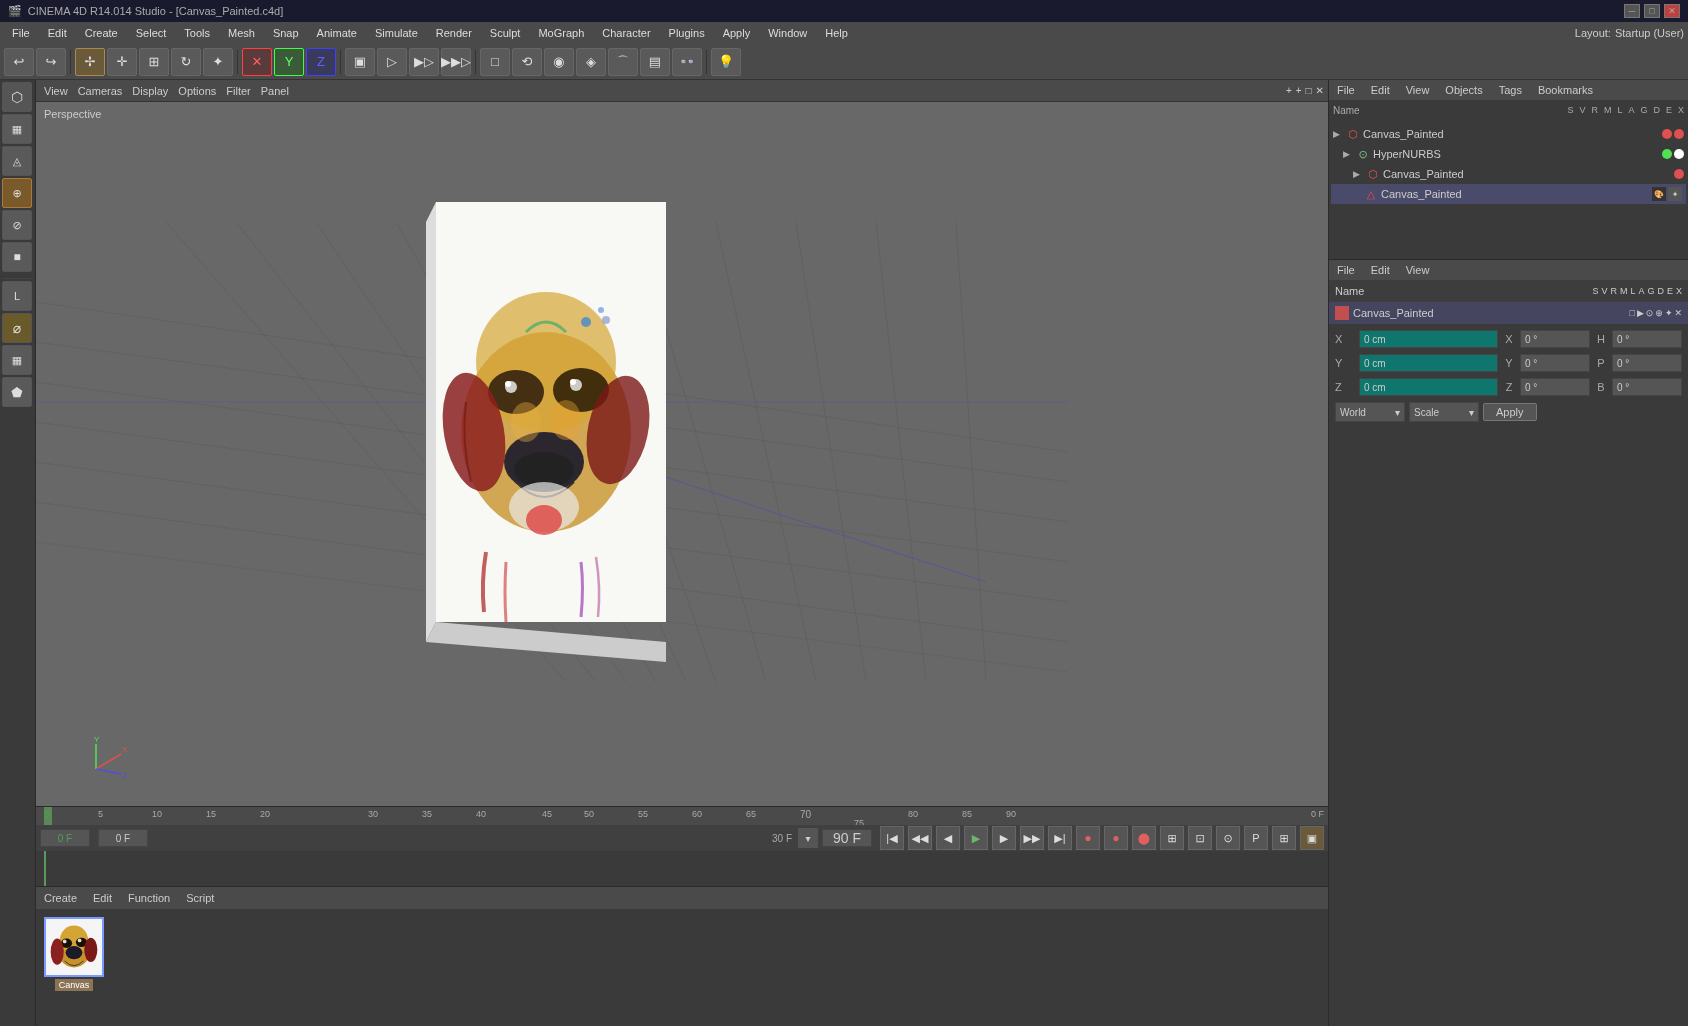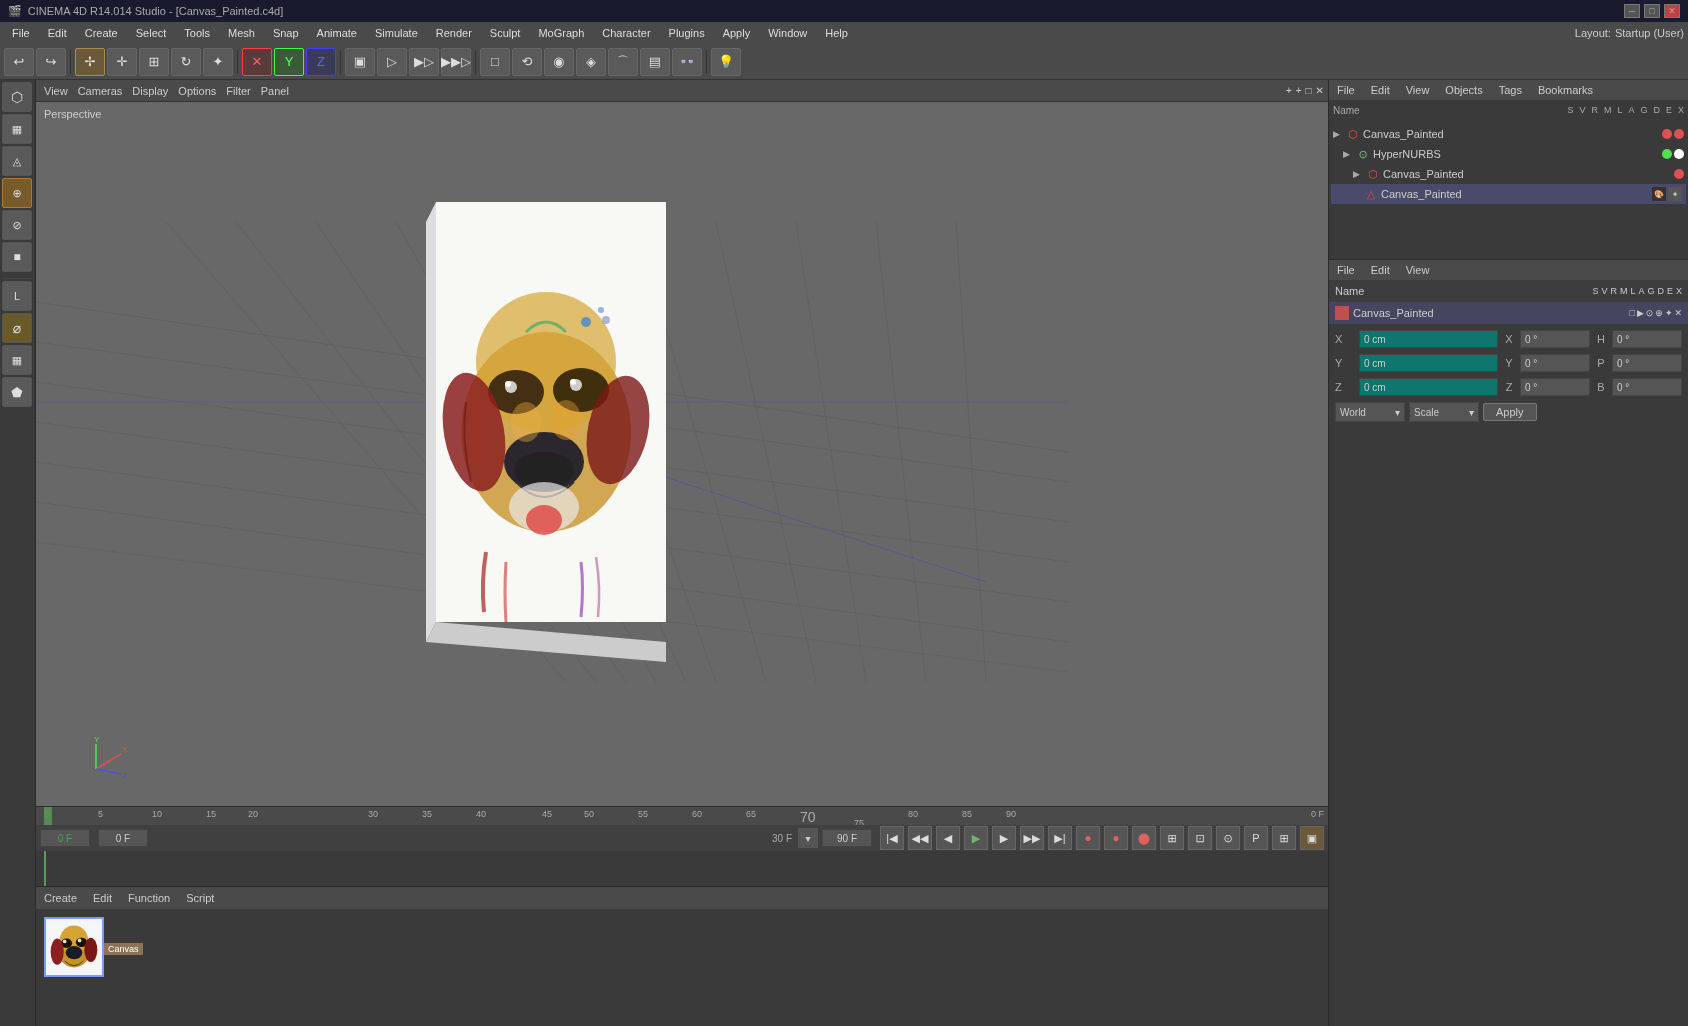--- a/index.html
+++ b/index.html
@@ -176,21 +176,21 @@
     #mat-menubar {
       height: 22px; background: #4a4a4a; display: flex; align-items: center; padding: 0 4px; gap: 8px;
     }
     #mat-content { flex: 1; padding: 8px; display: flex; gap: 8px; align-items: flex-start; }
     .mat-thumb {
       width: 60px; height: 60px; background: #fff;
       border: 2px solid #888; position: relative; overflow: hidden;
       display: flex; align-items: center; justify-content: center;
     }
     .mat-label { font-size: 10px; color: #ccc; text-align: center; margin-top: 2px; }
-    .mat-item { display: flex; flex-direction: row; align-items: center; cursor: pointer; }
+    .mat-item { display: flex; flex-direction: column; align-items: center; cursor: pointer; }
     .mat-item.selected .mat-thumb { border-color: #7a9aff; }
 
     
     .grid-svg { position: absolute; width: 100%; height: 100%; }
 
     
     .dot-red { background: #e05050; }
     .dot-green { background: #50e050; }
 
     .obj-expand { width: 10px; height: 10px; color: #aaa; font-size: 9px; margin-right: 2px; }
@@ -397,31 +397,31 @@
 
       <div id="timeline-ruler">
         <div style="position:relative; width:100%; height:18px; background:#4a4a4a;">
 
           <div style="position:absolute; left:8px; top:0; width:8px; height:18px; background:#5a9a5a; opacity:0.8;"></div>
 
           <span style="position:absolute; left:8px; top:2px; font-size:9px; color:#5a9a5a;">0</span>
           <span style="position:absolute; left:62px; top:2px; font-size:9px; color:#aaa;">5</span>
           <span style="position:absolute; left:116px; top:2px; font-size:9px; color:#aaa;">10</span>
           <span style="position:absolute; left:170px; top:2px; font-size:9px; color:#aaa;">15</span>
-          <span style="position:absolute; left:212px; top:2px; font-size:9px; color:#aaa;">20</span>
+          <span style="position:absolute; left:224px; top:2px; font-size:9px; color:#aaa;">20</span>
           <span style="position:absolute; left:278px; top:2px; font-size:9px; color:#aaa;margin-top:28px;">25</span>
           <span style="position:absolute; left:332px; top:2px; font-size:9px; color:#aaa;">30</span>
           <span style="position:absolute; left:386px; top:2px; font-size:9px; color:#aaa;">35</span>
           <span style="position:absolute; left:440px; top:2px; font-size:9px; color:#aaa;">40</span>
           <span style="position:absolute; left:506px; top:2px; font-size:9px; color:#aaa;">45</span>
           <span style="position:absolute; left:548px; top:2px; font-size:9px; color:#aaa;">50</span>
           <span style="position:absolute; left:602px; top:2px; font-size:9px; color:#aaa;">55</span>
           <span style="position:absolute; left:656px; top:2px; font-size:9px; color:#aaa;">60</span>
           <span style="position:absolute; left:710px; top:2px; font-size:9px; color:#aaa;">65</span>
-          <span style="position:absolute; left:764px; top:2px; font-size:14px; color:#aaa;">70</span>
+          <span style="position:absolute; left:764px; top:2px; font-size:10px; color:#aaa;">70</span>
           <span style="position:absolute; left:818px; top:2px; font-size:9px; color:#aaa;margin-top:9px;">75</span>
           <span style="position:absolute; left:872px; top:2px; font-size:9px; color:#aaa;">80</span>
           <span style="position:absolute; left:926px; top:2px; font-size:9px; color:#aaa;">85</span>
           <span style="position:absolute; left:970px; top:2px; font-size:9px; color:#aaa;">90</span>
           <span style="position:absolute; right:4px; top:2px; font-size:9px; color:#aaa;">0 F</span>
         </div>
       </div>
 
       <div id="timeline-controls">
 
@@ -429,21 +429,21 @@
           <span>0 F</span>
         </div>
         <div class="tc-field" style="display:flex;align-items:center;justify-content:center;background:#555;border:1px solid #444;color:#ccc;font-size:10px;width:50px;height:18px;margin-right:4px;">
           <span>0 F</span>
         </div>
         <div style="flex:1;"></div>
 
         <span style="font-size:10px;color:#aaa;margin-right:2px;">30 F</span>
 
         <div class="tc-btn">▾</div>
-        <div class="tc-field" style="display:flex;align-items:center;justify-content:center;background:#555;border:1px solid #444;color:#ccc;font-size:10px;width:50px;height:18px;margin-right:4px;">
+        <div class="tc-field" style="display:flex;align-items:center;justify-content:center;background:#555;border:1px solid #444;color:#ccc;font-size:14px;width:50px;height:18px;margin-right:4px;">
           <span>90 F</span>
         </div>
 
         <div class="tc-playback-btn">|◀</div>
         <div class="tc-playback-btn">◀◀</div>
         <div class="tc-playback-btn">◀</div>
         <div class="tc-playback-btn" style="color:#6db66d;">▶</div>
         <div class="tc-playback-btn">▶</div>
         <div class="tc-playback-btn">▶▶</div>
         <div class="tc-playback-btn">▶|</div>

